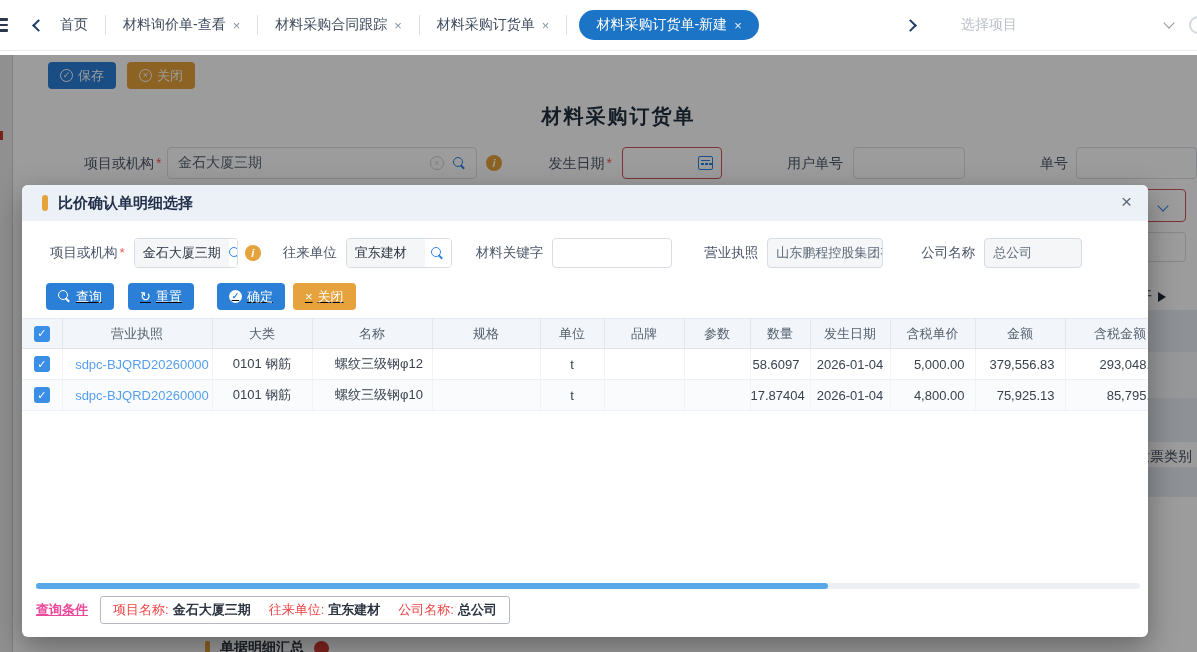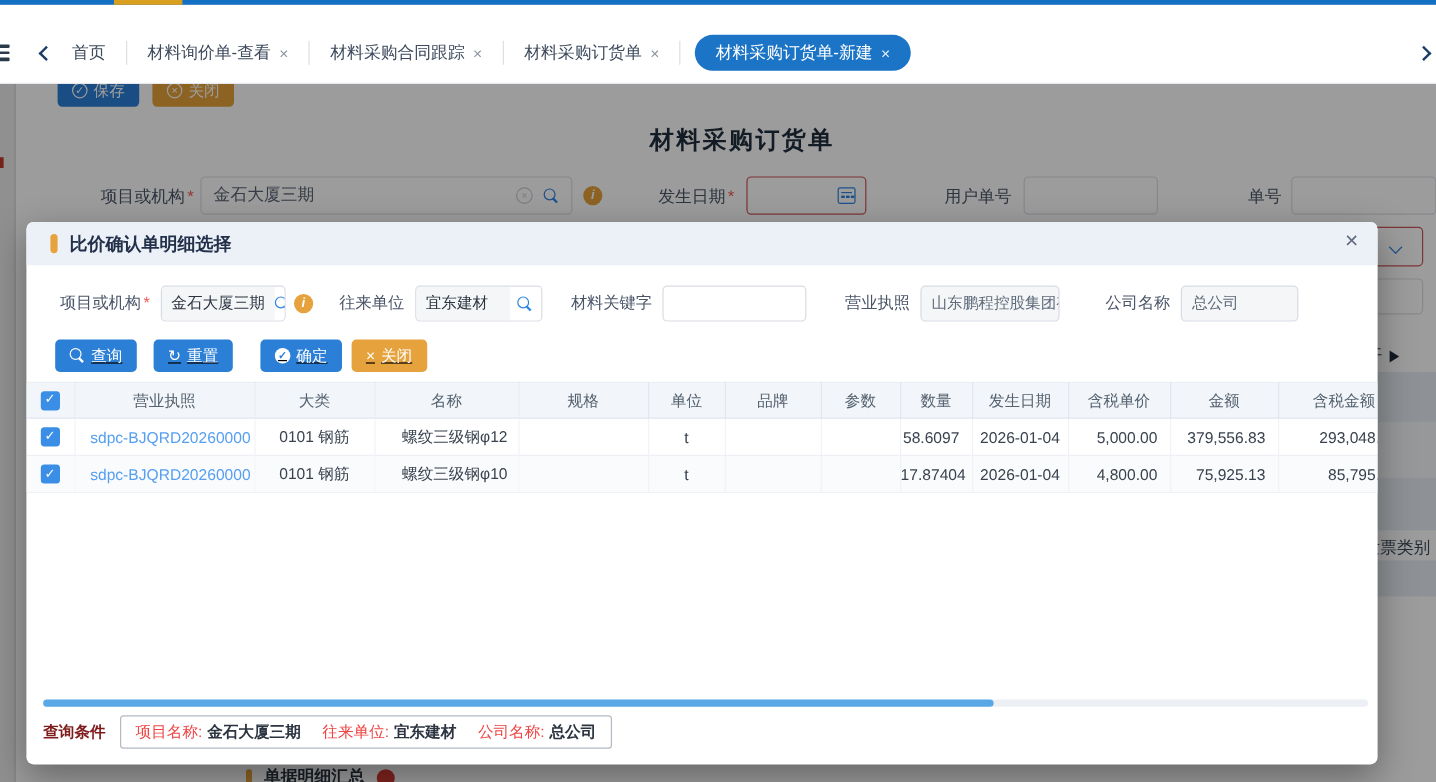--- a/index.html
+++ b/index.html
@@ -4,21 +4,21 @@
 <style>
   * { margin:0; padding:0; box-sizing:border-box; }
   html,body { width:1197px; height:652px; overflow:hidden; background:#fff;
     font-family:"Liberation Sans", sans-serif; }
 
   
   .topline { position:absolute; left:0; top:0; width:1197px; height:4px; background:#1470c2; z-index:8; }
   .topline .seg { position:absolute; left:95px; top:0; width:57px; height:4px; background:#d99f1e; }
 
   
-  .tabbar { position:absolute; left:0; top:19px; width:1197px; height:51px; background:#fff;
+  .tabbar { position:absolute; left:0; top:0; width:1197px; height:51px; background:#fff;
     border-bottom:1px solid #e6e9ed; display:flex; align-items:center; z-index:8;justify-content:space-between; }
   .burger { position:absolute; left:-4px; top:18px; width:12px; height:16px; }
   .burger i { display:block; width:12px; height:2.5px; background:#2b3a4a; margin-bottom:3px; border-radius:1px; }
   .chev { width:9px; height:9px; border-left:2.5px solid #1d3d66; border-bottom:2.5px solid #1d3d66; display:inline-block; }
   .chev.left  { transform:rotate(45deg); margin-left:34px; }
   .chev.right { transform:rotate(-135deg); }
   .tab { font-size:14px; color:#3d4a5c; padding:0 17px; display:flex; align-items:center; gap:7px; height:30px; white-space:nowrap; cursor:default; }
   .tab .x { font-size:13px; color:#8a939e; line-height:1; }
   .tabdiv { width:1px; height:20px; background:#dcdfe4; }
   .tab.active { background:#1b74c5; border-radius:15px; color:#fff; margin-left:12px; }
@@ -108,21 +108,21 @@
   tr.alt td { background:#fafbfd; }
   td.c { text-align:center; } td.r { text-align:right; padding-right:10px; } td.l { padding-left:14px; }
   td.link { color:#569ff0; padding-left:10px; }
   .cb { width:16px; height:16px; background:#3a8ee6; border-radius:3px; margin:0 auto; color:#fff; font-size:11px;
     display:flex; align-items:center; justify-content:center; line-height:1; }
 
   .m-scroll-track { position:absolute; left:14px; top:398px; width:1104px; height:6px; background:#eceff4; border-radius:3px; }
   .m-scroll-thumb { width:792px; height:6px; background:#58a8e8; border-radius:3px; }
 
   .m-footer { position:absolute; left:14px; top:411px; display:flex; align-items:center; }
-  .m-footer .cap { font-size:13px; font-weight:bold; color:#7f1d1d; }
+  .m-footer .cap { font-size:13px; font-weight:bold; color:#ec4899;text-decoration:underline; }
   .m-footer .box { margin-left:12px; border:1px solid #b4b9c2; border-radius:3px; height:28px; display:flex;
     align-items:center; padding:0 12px; gap:18px; font-size:13px; }
   .kv { display:flex; gap:4px; white-space:nowrap; }
   .kv .k { color:#ef4444; } .kv .v { font-weight:bold; color:#2b3440; }
 </style>
 </head>
 <body>
 
 <div class="topline">
     <div class="seg"></div>
@@ -153,20 +153,25 @@
       <span>材料采购订货单</span>
       <span class="x">×</span>
     </div>
   <div class="tabdiv"></div>
   <div class="tab active">
       <span>材料采购订货单-新建</span>
       <span class="x">×</span>
     </div>
   <div class="tab-spacer"></div>
   <span class="chev right" style="margin-right:6px;"></span>
+  <div class="proj-select">
+    <span class="ph">选择项目</span>
+    <span class="chevdown"></span>
+    <span class="edge-circle"></span>
+  </div>
 </div>
 
 <div class="page">
   <div class="sliver"></div>
   <div class="red-tick"></div>
 
   <button class="btn blue pg-save">
     <span class="circ-ic">✓</span>
     <span>保存</span>
   </button>

